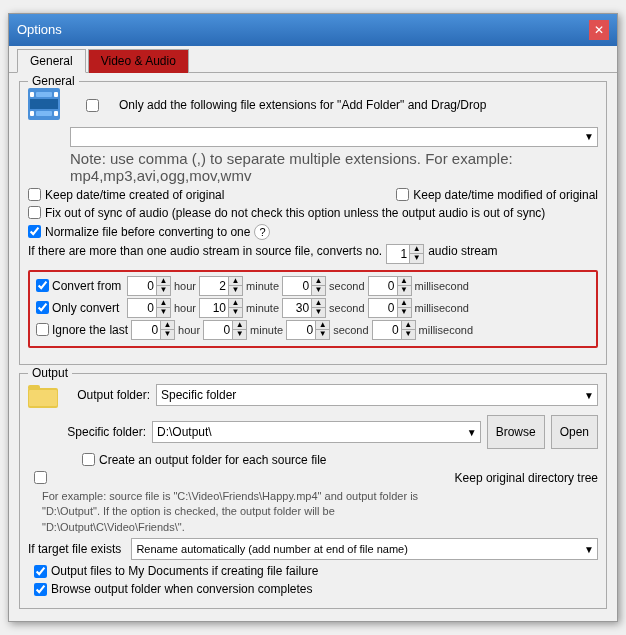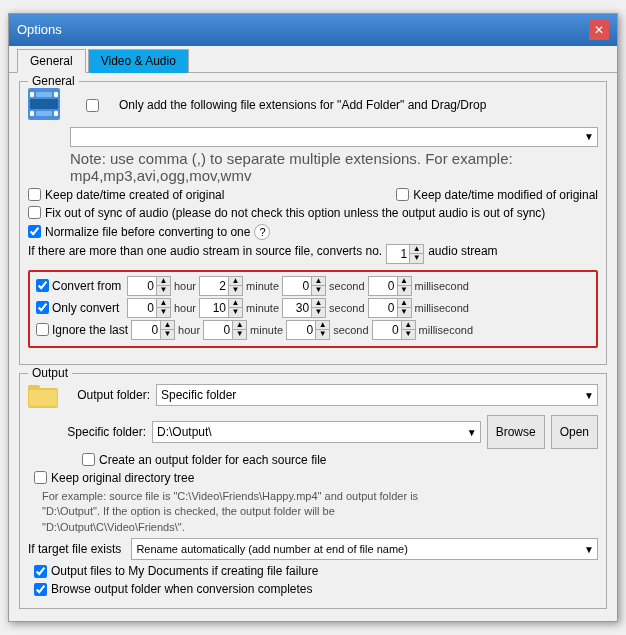--- a/index.html
+++ b/index.html
@@ -2,21 +2,21 @@
 <html><head>
   <meta charset="utf-8">
   <style>
     * { box-sizing: border-box; margin: 0; padding: 0; font-family: 'Segoe UI', Tahoma, Geneva, Verdana, sans-serif; font-size: 12px; }
     body { background: #f0f0f0; display: flex; justify-content: center; align-items: center; width: 626px; height: 635px; }
     .dialog { width: 610px; background: #f0f0f0; border: 1px solid #999; box-shadow: 2px 2px 8px rgba(0,0,0,0.4); }
     .title-bar { background: linear-gradient(to bottom, #4a90d9, #2a6ab5); color: white; padding: 6px 8px; display: flex; justify-content: space-between; align-items: center; }
     .title-bar-text { font-size: 13px; font-weight: normal; }
     .title-close { background: #e05050; border: none; color: white; width: 20px; height: 20px; cursor: pointer; font-size: 12px; display: flex; align-items: center; justify-content: center; }
     .tabs { display: flex; border-bottom: 1px solid #aaa; padding: 0 8px; margin-top: 2px; }
-    .tab { padding: 4px 12px; border: 1px solid #aaa; border-bottom: none; background: #0ea5e9; cursor: pointer; margin-right: 2px; position: relative; top: 1px; }
+    .tab { padding: 4px 12px; border: 1px solid #aaa; border-bottom: none; background: #b91c1c; cursor: pointer; margin-right: 2px; position: relative; top: 1px; }
     .tab.active { background: #f0f0f0; border-bottom: 1px solid #f0f0f0; z-index: 1; }
     .content { padding: 8px 10px; }
     .group-box { border: 1px solid #aaa; padding: 6px 8px 8px 8px; margin-bottom: 8px; position: relative; }
     .group-box-title { position: absolute; top: -8px; left: 8px; background: #f0f0f0; padding: 0 4px; font-size: 12px; }
     .checkbox-row { display: flex; align-items: center; gap: 4px; margin-bottom: 4px; }
     input[type="checkbox"] { width: 13px; height: 13px; }
     .ext-row { display: flex; align-items: center; gap: 20px; margin-bottom: 4px; }
     .ext-input { width: 100%; border: 1px solid #aaa; padding: 2px 4px; height: 20px; }
     .note-text { color: #555; font-size: 15px; margin: 3px 0; }
     .spinrow { display: flex; align-items: center; gap: 3px; margin-bottom: 2px; }
@@ -265,21 +265,21 @@
         </div>
         <button class="btn-small">Browse</button>
         <button class="btn-small">Open</button>
       </div>
 
       <div class="checkbox-row" style="margin-left:6px;padding-left:48px;">
         <input type="checkbox" style="">
         <span>Create an output folder for each source file</span>
       </div>
 
-      <div class="checkbox-row" style="margin-left:6px;">
+      <div class="checkbox-row" style="margin-left:6px;justify-content:space-between;">
         <input type="checkbox" style="">
         <span>Keep original directory tree</span>
       </div>
 
       <div class="info-text" style="margin-left:14px;">
         For example: source file is "C:\Video\Friends\Happy.mp4" and output folder is<br>
         "D:\Output". If the option is checked, the output folder will be<br>
         "D:\Output\C\Video\Friends\".
       </div>
 

